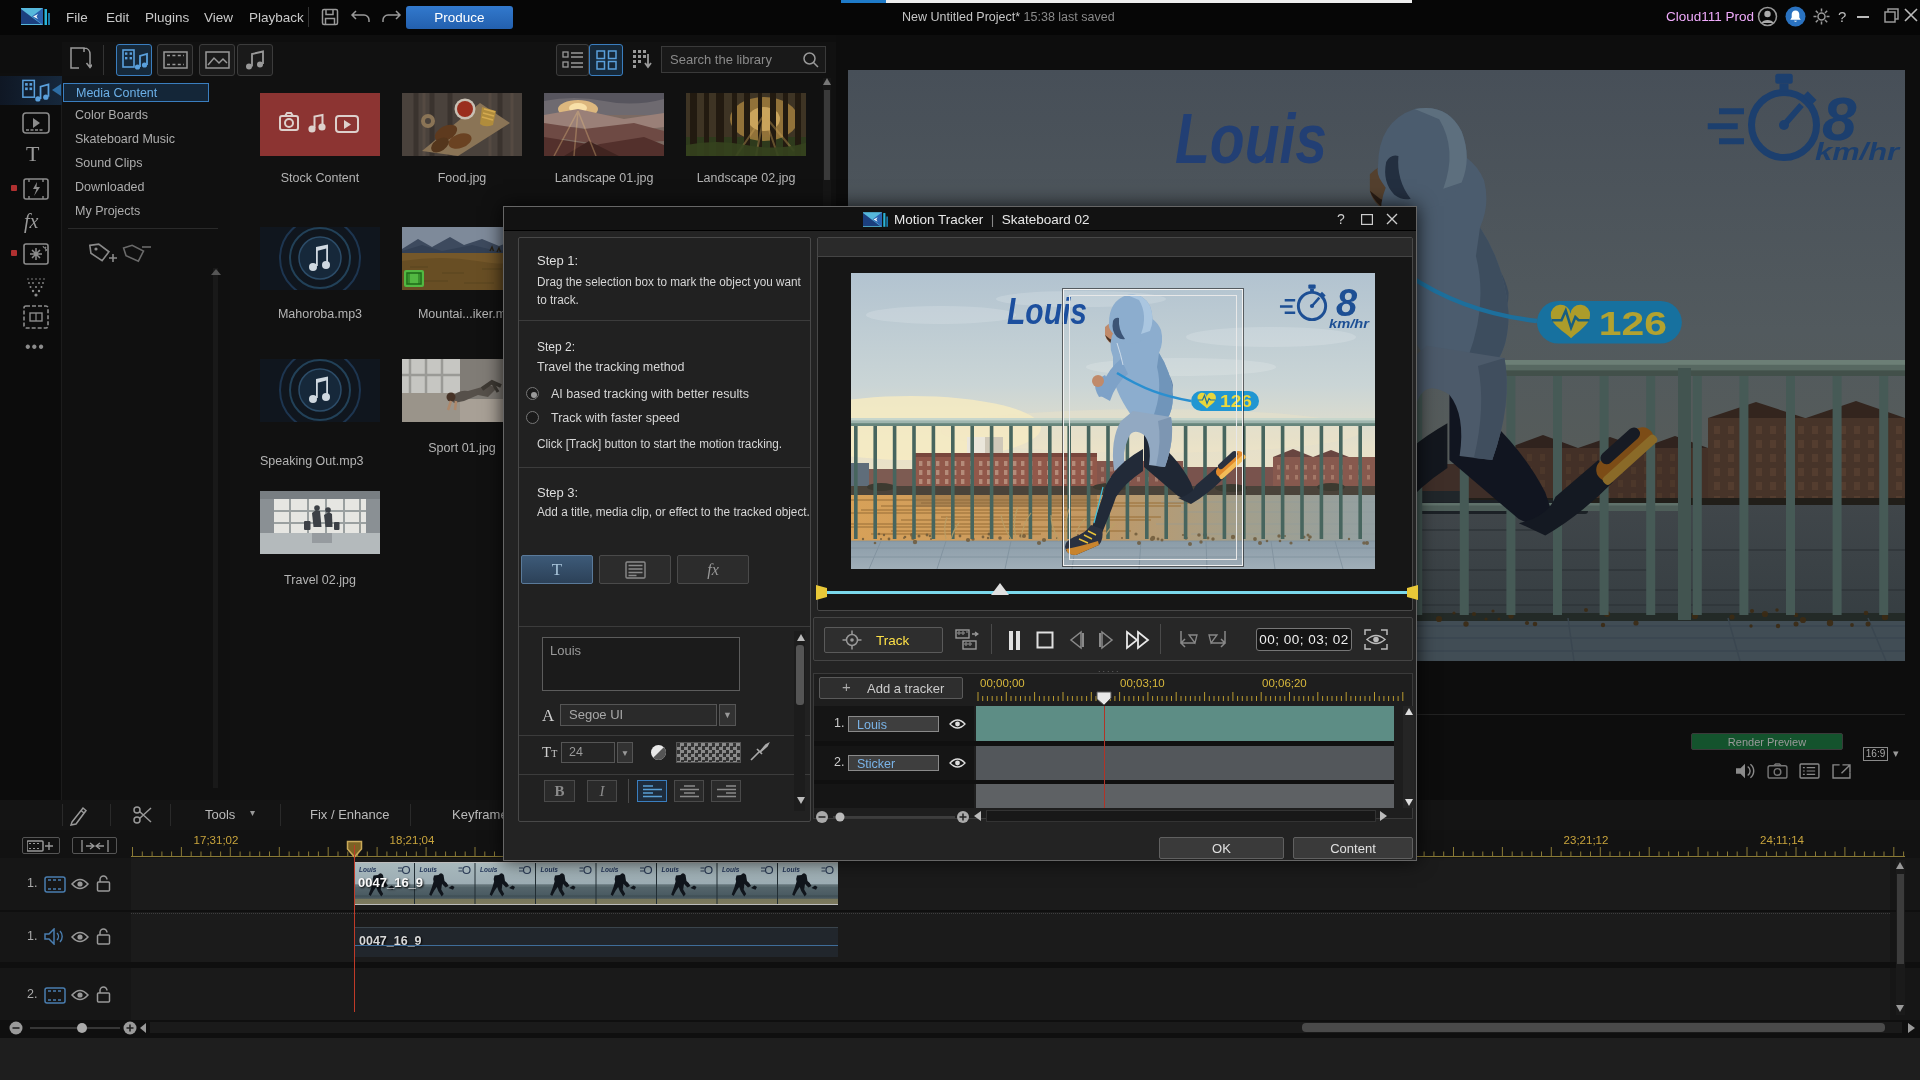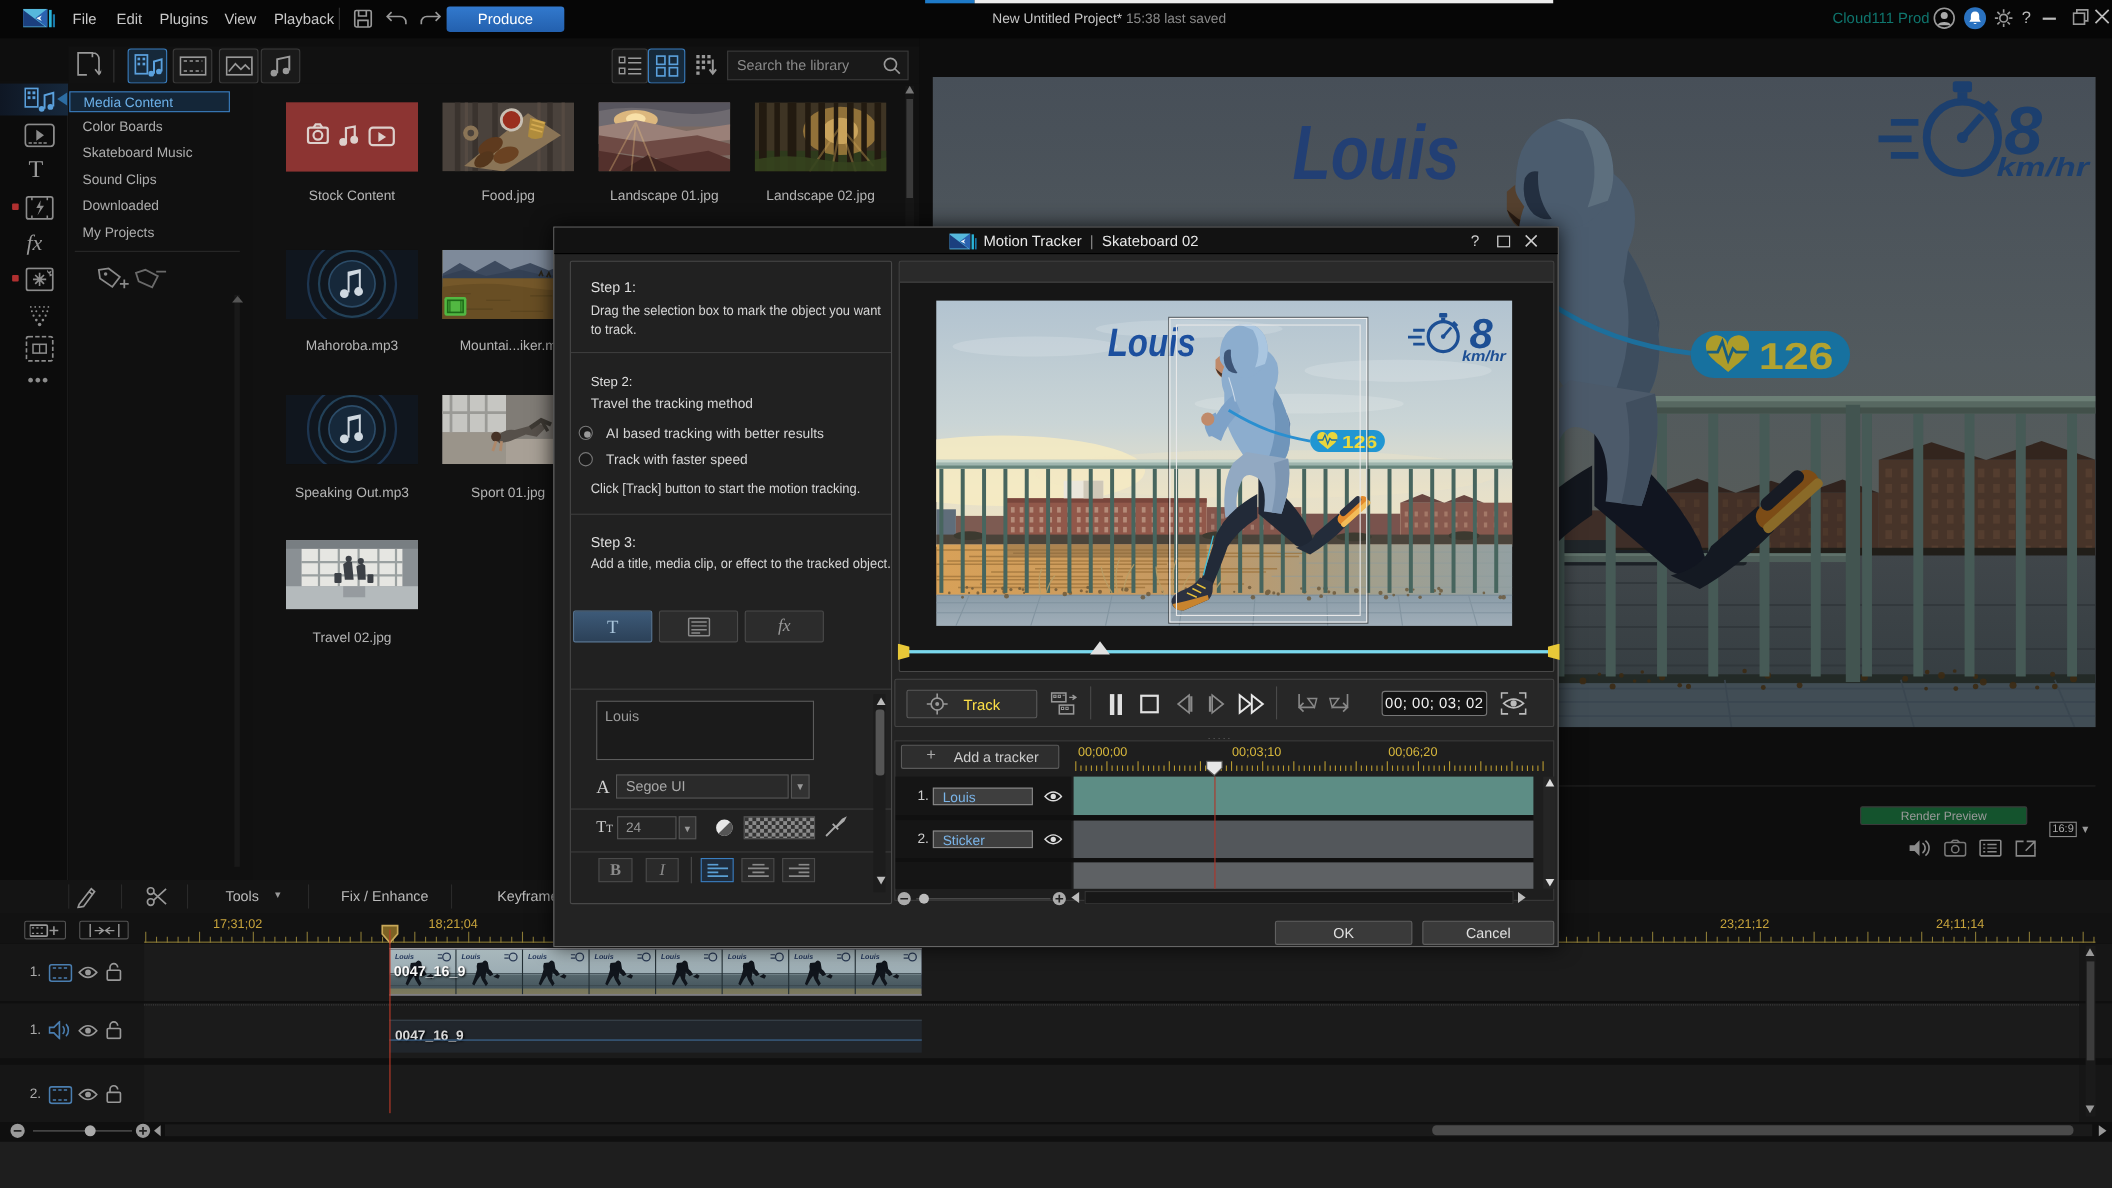--- a/index.html
+++ b/index.html
@@ -36,21 +36,21 @@
     </svg>
     <svg class="abs" style="left:350px;top:9px" width="22" height="16" viewBox="0 0 22 16">
       <path d="M6,2 L2,6 L6,10 M2,6 H14 a5,5 0 0 1 5,5 v2" class="ico" stroke-width="1.8"></path>
     </svg>
     <svg class="abs" style="left:380px;top:9px" width="22" height="16" viewBox="0 0 22 16">
       <path d="M16,2 L20,6 L16,10 M20,6 H8 a5,5 0 0 0 -5,5 v2" class="ico" stroke="#555" stroke-width="1.8"></path>
     </svg>
     <div class="abs" style="left:406px;top:6px;width:107px;height:23px;border-radius:3px;
       background:linear-gradient(#3279cd,#2360ae);color:#fff;font-size:13.5px;text-align:center;line-height:23px;">Produce</div>
     <div class="abs" style="left:902px;top:10px;font-size:12.5px;color:#c6c6c6;">New Untitled Project* <span style="color:#8a8a8a">15:38 last saved</span></div>
-    <div class="abs" style="left:1666px;top:9px;color:#0f766e;font-size:13.5px">Cloud111 Prod</div>
+    <div class="abs" style="left:1666px;top:9px;color:#f0abfc;font-size:13.5px">Cloud111 Prod</div>
     <svg class="abs" style="left:1757px;top:6px" width="21" height="21" viewBox="0 0 21 21">
       <circle cx="10.5" cy="10.5" r="9" class="ico" stroke="#aaa"></circle>
       <circle cx="10.5" cy="8" r="3.2" fill="#aaa"></circle>
       <path d="M4.5,17 c1,-4 11,-4 12,0" fill="#aaa"></path>
     </svg>
     <svg class="abs" style="left:1785px;top:6px" width="21" height="21" viewBox="0 0 21 21">
       <circle cx="10.5" cy="10.5" r="10" fill="#2a72c0"></circle>
       <path d="M10.5,4.5 c-2.6,0 -3.8,1.8 -3.8,4 v3 l-1.4,2.2 h10.4 L14.3,11.5 v-3 c0,-2.2 -1.2,-4 -3.8,-4 Z M9,14.8 a1.6,1.6 0 0 0 3,0 Z" fill="#fff"></path>
     </svg>
     <svg class="abs" style="left:1812px;top:7px" width="19" height="19" viewBox="0 0 19 19">
@@ -343,21 +343,21 @@
         <circle cx="60" cy="31" r="30" fill="none" stroke="#224158" stroke-width="2"></circle>
         <circle cx="60" cy="31" r="21" fill="#16283a"></circle>
         <circle cx="60" cy="31" r="21" fill="none" stroke="#2c4c68" stroke-width="1.5"></circle>
         <g fill="#cfd8e0">
             <circle cx="53" cy="40" r="4"></circle>
             <circle cx="66" cy="38" r="4"></circle>
             <path d="M56,39 V20 l12,-2.5 V37 h-1.8 V21.5 L57.8,23.8 V39 Z"></path>
           </g>
       </svg>
     </div>
-    <div class="abs" style="left:30px;top:365px;width:120px;text-align:center;color:#b4b4b4;font-size:12.5px;">Speaking Out.mp3</div>
+    <div class="abs" style="left:30px;top:378px;width:120px;text-align:left;color:#b4b4b4;font-size:12.5px;">Speaking Out.mp3</div>
 
     <div class="abs" style="left:172px;top:283px;width:120px;height:63px;overflow:hidden;">
       <svg width="120" height="63" viewBox="0 0 120 63">
         <rect width="120" height="63" fill="#8e8a84"></rect>
         <rect x="0" y="0" width="58" height="34" fill="#c6c6c2"></rect>
         <path d="M8,0 V34 M24,0 V34 M40,0 V34 M0,16 H58" stroke="#9a9a96" stroke-width="2.5"></path>
         <rect x="58" y="0" width="62" height="40" fill="#807c76"></rect>
         <rect x="0" y="34" width="58" height="29" fill="#9a948a"></rect>
         <rect x="58" y="40" width="62" height="23" fill="#a8a096"></rect>
         <g>
@@ -1493,16 +1493,16 @@
       <path d="M18,8 H140" stroke="#484848" stroke-width="1.5"></path>
       <circle cx="25" cy="8" r="4.5" fill="#bbb"></circle>
       <circle cx="148" cy="8" r="6" fill="#aaa"></circle>
         <path d="M144.5,8 h7 M148,4.5 v7" stroke="#222" stroke-width="1.5"></path>
     </svg>
     <div class="abs" style="left:470px;top:604px;width:0;height:0;border-right:7px solid #bbb;border-top:5px solid transparent;border-bottom:5px solid transparent;"></div>
     <div class="abs" style="left:482px;top:603px;width:390px;height:12px;background:#181818;border:1px solid #333;"></div>
     <div class="abs" style="left:876px;top:604px;width:0;height:0;border-left:7px solid #bbb;border-top:5px solid transparent;border-bottom:5px solid transparent;"></div>
 
     <div class="abs" style="left:655px;top:630px;width:125px;height:22px;background:#3a3a3a;border:1px solid #606060;border-radius:2px;color:#e0e0e0;font-size:13px;text-align:center;line-height:21px;">OK</div>
-    <div class="abs" style="left:789px;top:630px;width:120px;height:22px;background:#3a3a3a;border:1px solid #606060;border-radius:2px;color:#e0e0e0;font-size:13px;text-align:center;line-height:21px;">Cancel</div>
+    <div class="abs" style="left:789px;top:630px;width:120px;height:22px;background:#3a3a3a;border:1px solid #606060;border-radius:2px;color:#e0e0e0;font-size:13px;text-align:center;line-height:21px;">Content</div>
   </div>
 
 </div>
 
 </body></html>

